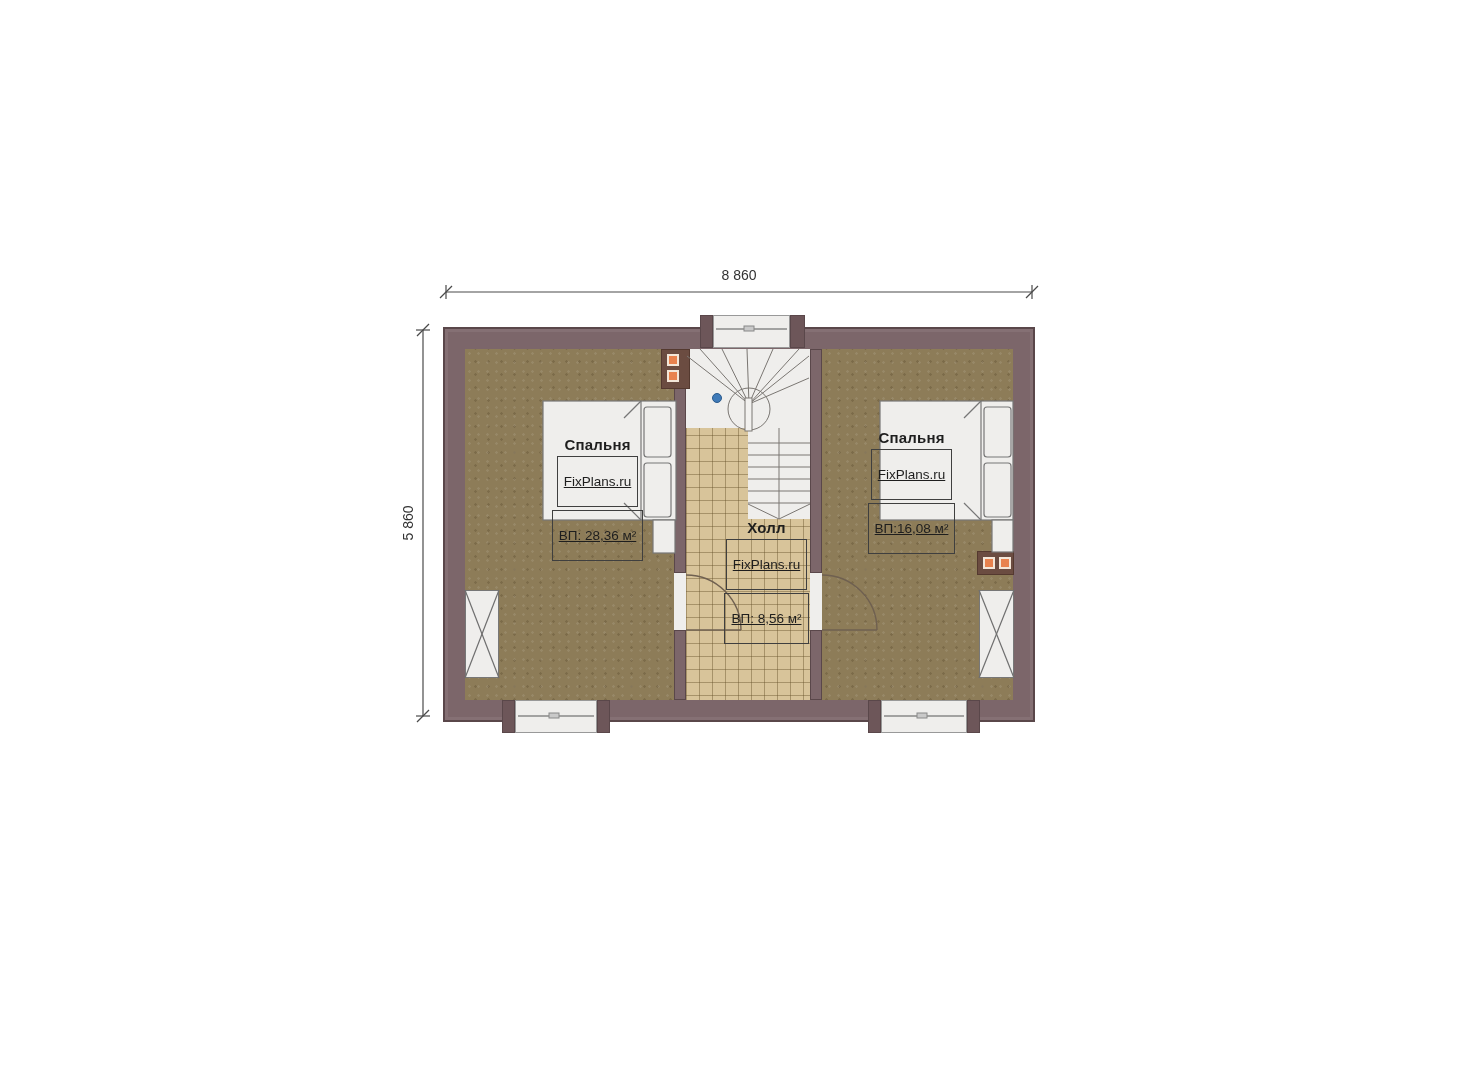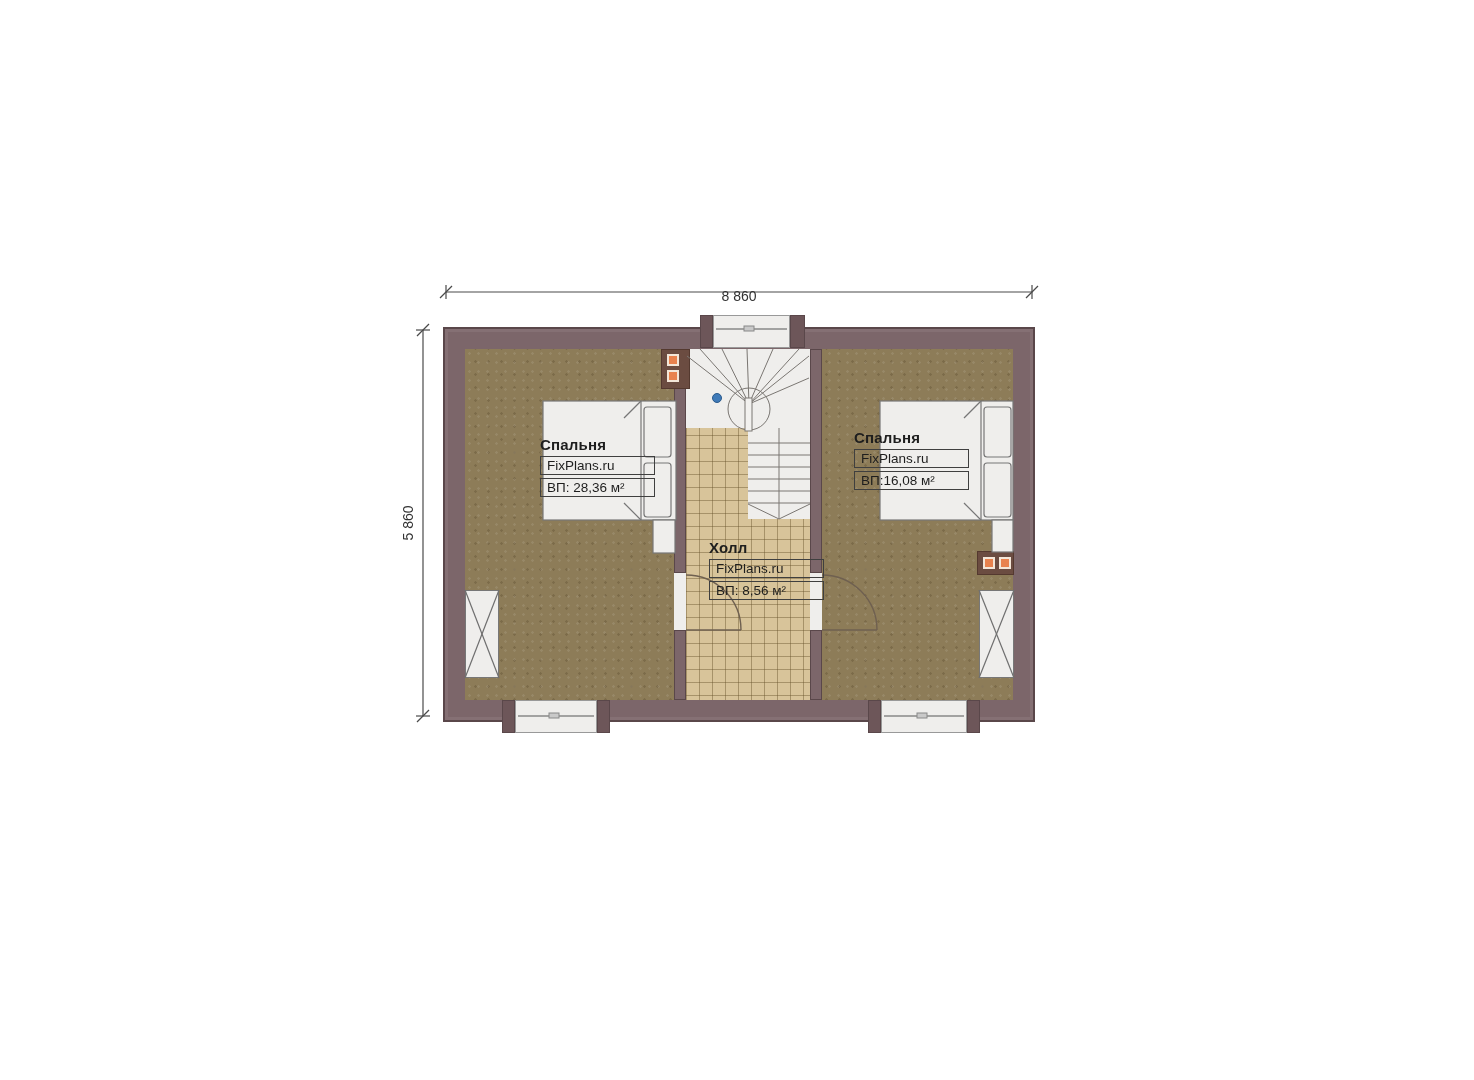--- a/index.html
+++ b/index.html
@@ -36,24 +36,24 @@
   .pilaster{background:var(--c-wall-deep);border:1px solid var(--c-wall-dark);}
   .sill{background:var(--c-white);border:1px solid #999;}
 
   .flue{background:var(--c-flue-block);border:1px solid #54392f;}
   .vent{position:absolute;width:12px;height:12px;background:var(--c-accent-orange);
         border:2px solid #f3e6d8;box-sizing:border-box;}
 
   .wardrobe{background:var(--c-white);border:1px solid #777;}
 
   
-  .room-label{display:flex;flex-direction:column;z-index:60;color:var(--c-label);}
+  .room-label{display:flex;flex-direction:column;align-items:center;z-index:60;color:var(--c-label);}
   .room-name{font-weight:bold;font-size:15px;letter-spacing:.2px;}
-  .tag-box{border:1px solid #3f3f3f;padding:0px 6px;margin-top:3px;font-size:13.5px;
-           line-height:17px;background:transparent;white-space:nowrap;}
+  .tag-box{border:1px solid #3f3f3f;padding:16px 6px;margin-top:3px;font-size:13.5px;
+           line-height:17px;background:transparent;white-space:nowrap;text-decoration:underline;}
 
   .dim-text{color:#333;font-size:14px;z-index:60;text-align:center;}
   .rot{transform:rotate(-90deg);transform-origin:center;}
 
   svg.overlay{position:absolute;left:0;top:0;z-index:50;pointer-events:none;}
 </style>
 </head>
 <body>
 
 <div id="canvas">
@@ -187,22 +187,22 @@
   <div class="abs room-label" style="left:540px;top:436px;width:115px;">
     <div class="room-name">Спальня</div>
     <div class="tag-box">FixPlans.ru</div>
     <div class="tag-box">ВП: 28,36 м²</div>
   </div>
   <div class="abs room-label" style="left:854px;top:429px;width:115px;">
     <div class="room-name">Спальня</div>
     <div class="tag-box">FixPlans.ru</div>
     <div class="tag-box">ВП:16,08 м²</div>
   </div>
-  <div class="abs room-label" style="left:709px;top:519px;width:115px;margin-top:20px;">
+  <div class="abs room-label" style="left:709px;top:519px;width:115px;">
     <div class="room-name">Холл</div>
     <div class="tag-box">FixPlans.ru</div>
     <div class="tag-box">ВП: 8,56 м²</div>
   </div>
 
-  <div class="abs dim-text" style="left:689px;top:288px;width:100px;">8 860</div>
+  <div class="abs dim-text" style="left:689px;top:267px;width:100px;">8 860</div>
   <div class="abs dim-text rot" style="left:380px;top:513px;width:60px;height:20px;">5 860</div>
 
 </div>
 
 </body></html>

